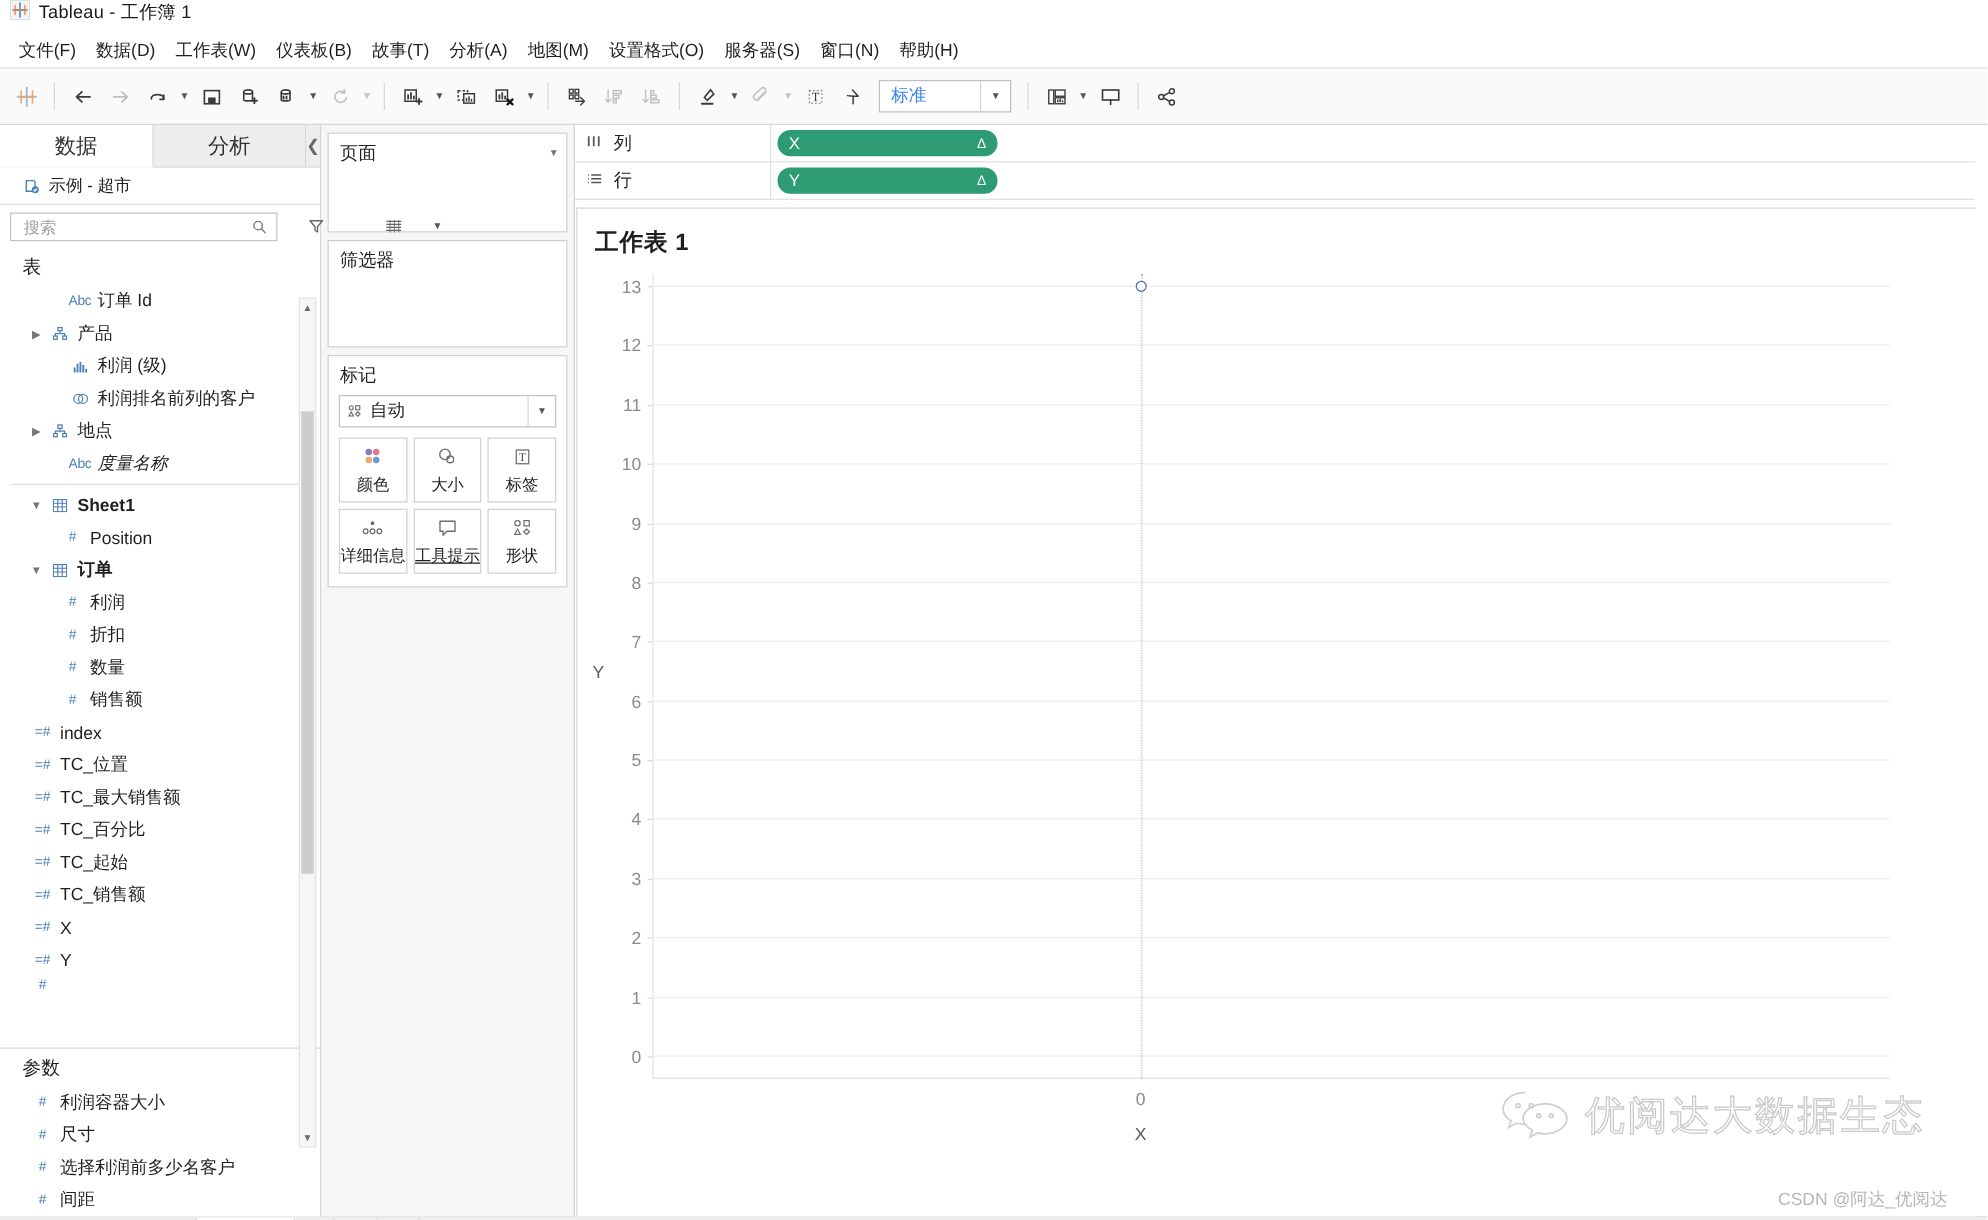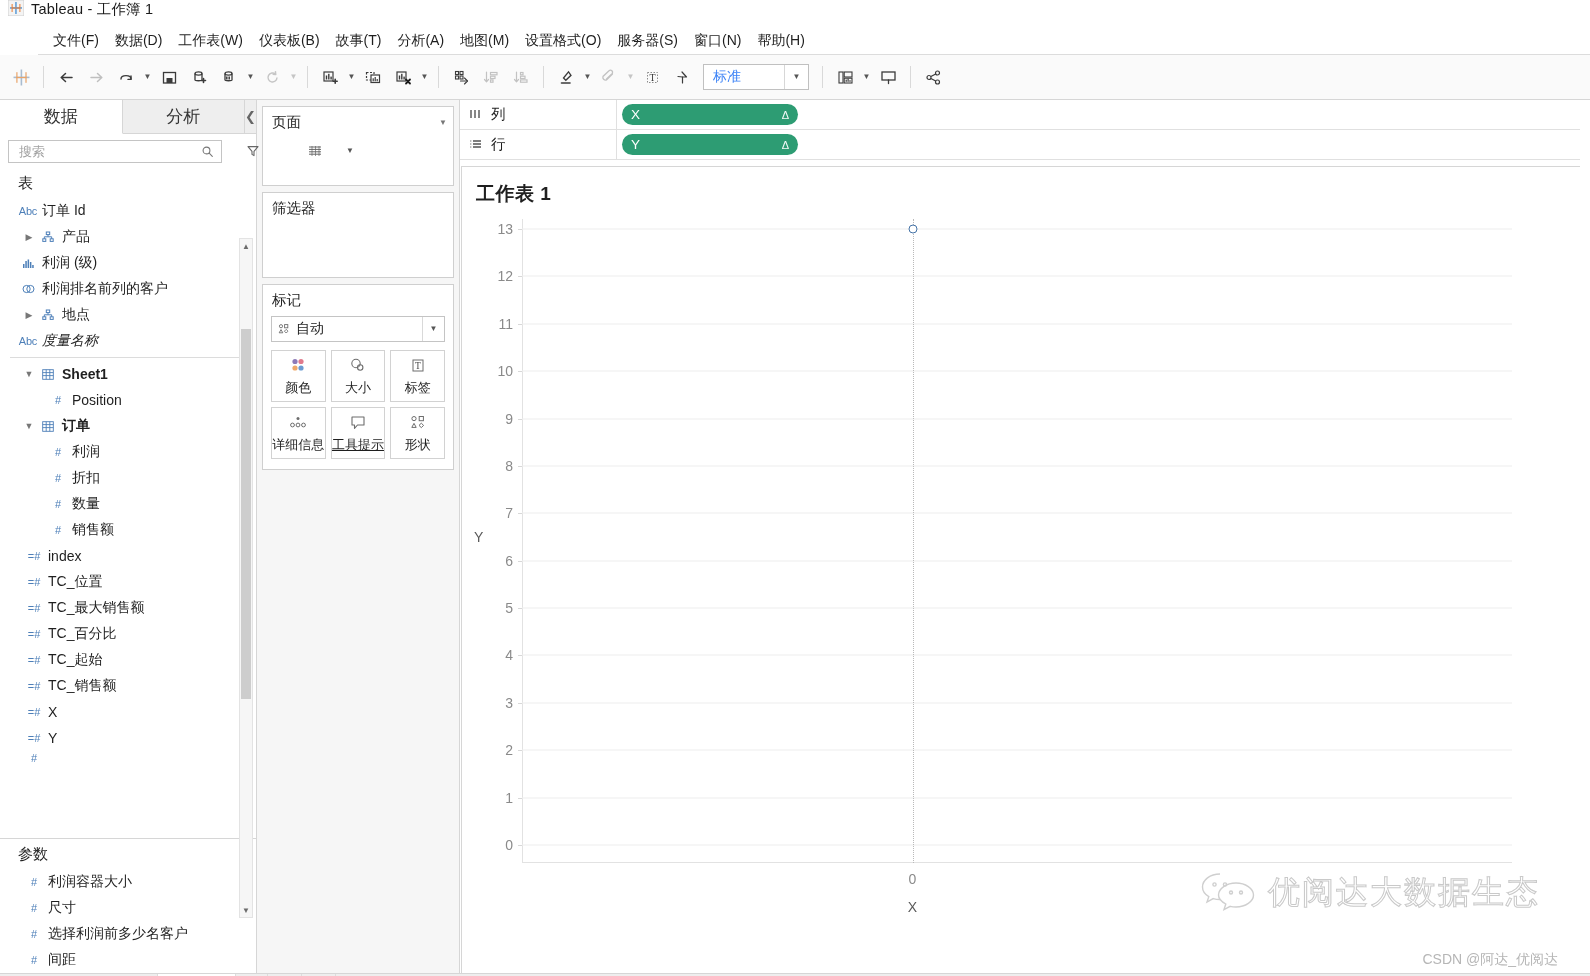--- a/index.html
+++ b/index.html
@@ -36,21 +36,20 @@
   }
 
   
   .menubar {
     height: 26px;
     display: flex;
     align-items: center;
     padding-left: 7px;
     background: #ffffff;
     border-bottom: 1px solid #dcdcdc;
-    margin-left: 38px;
   }
   .menubar .menu-item {
     font-size: 14px;
     color: #1f1f1f;
     padding: 2px 8px 3px 8px;
     white-space: nowrap;
     cursor: default;
   }
 
   
@@ -210,21 +209,21 @@
     flex: 0 0 14px;
   }
   .fld .ficon {
     width: 24px; flex: 0 0 24px;
     display: flex; align-items: center; justify-content: center;
     color: #4d7fb8;
     font-size: 11px;
   }
   .fld .flabel { padding-left: 2px; }
   .fld.ind1 { padding-left: 22px; }
-  .fld.ind2 { padding-left: 16px; }
+  .fld.ind2 { padding-left: 52px; }
   .fld.bold .flabel { font-weight: bold; }
   .fld.italic .flabel { font-style: italic; }
   .abc { font-size: 10px; color: #4d7fb8; letter-spacing: -.2px;}
   .hashg { color: #1f9e6e; font-size: 14px; }
   .sep-line { height:1px; background:#dcdcdc; margin:3px 10px 3px 10px;}
 
   .params-sec {
     border-top: 1px solid #d6d6d6;
     padding-top: 2px;
     background:#fff;
@@ -743,20 +742,30 @@
 
 <div class="workspace">
 
   <div class="leftpane">
     <div class="pane-tabs">
       <div class="pane-tab active">数据</div>
       <div class="pane-tab">分析</div>
       <div class="pane-collapse">❮</div>
     </div>
 
+    <div class="datasource-row">
+      <span class="ds-icon">
+        <svg width="14" height="14" viewBox="0 0 14 14" fill="none" stroke="#4d7fb8" stroke-width="1.1">
+          <path d="M3 2.5 H8.5 A1.5 1.5 0 0 1 10 4 V11 H3 Z"></path>
+          <circle cx="10.2" cy="9.8" r="2.8" fill="#4d7fb8" stroke="none"></circle>
+          <path d="M8.9 9.8 L9.9 10.8 L11.6 8.9" stroke="#fff" stroke-width="1"></path>
+        </svg>
+      </span>
+      <span>示例 - 超市</span>
+    </div>
 
     <div class="searchrow">
       <div class="searchbox">
         <input type="text" placeholder="搜索" style="">
         <span class="mini-ico">
           <svg width="13" height="13" viewBox="0 0 13 13" fill="none" stroke="#777" stroke-width="1.1">
             <circle cx="5.5" cy="5.5" r="3.4"></circle>
               <path d="M8.2 8.2 L11.3 11.3" stroke-linecap="round"></path>
           </svg>
         </span>

